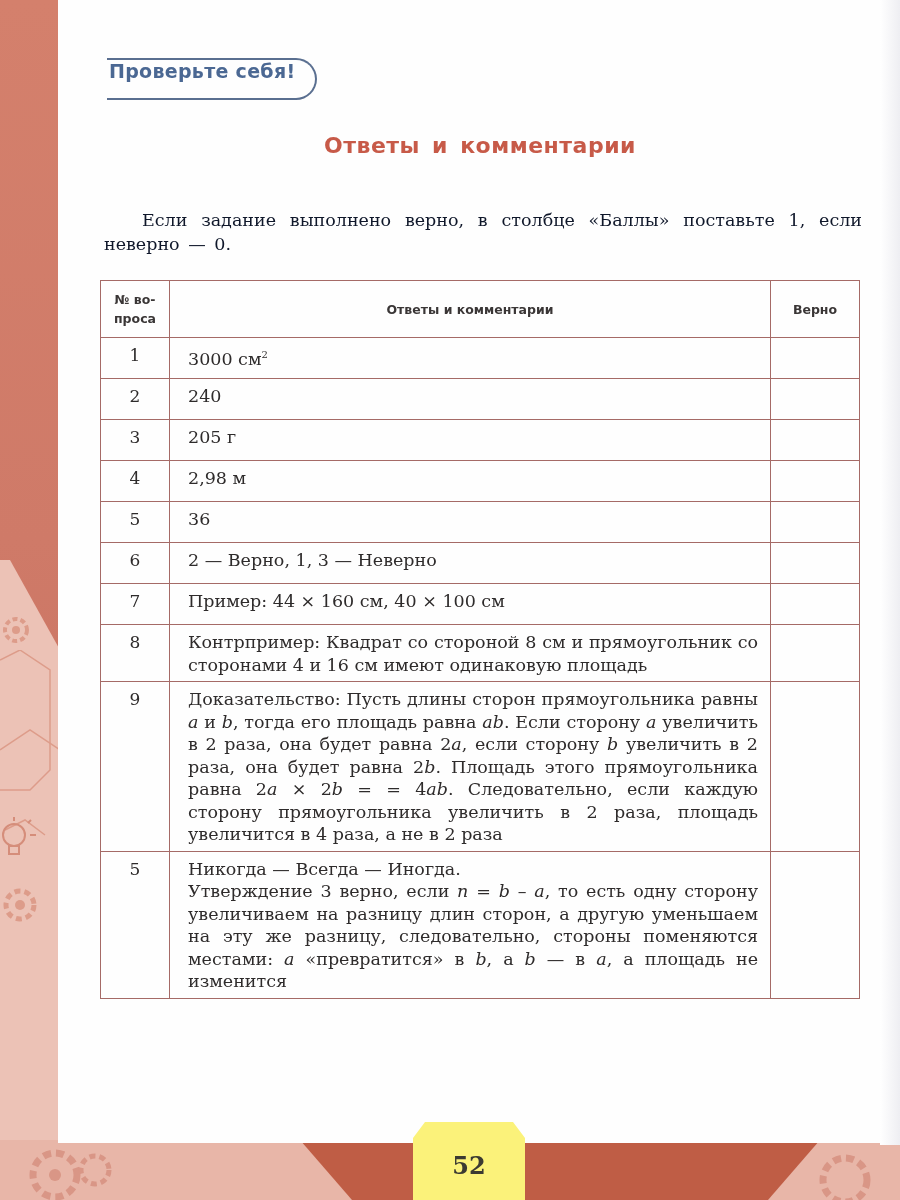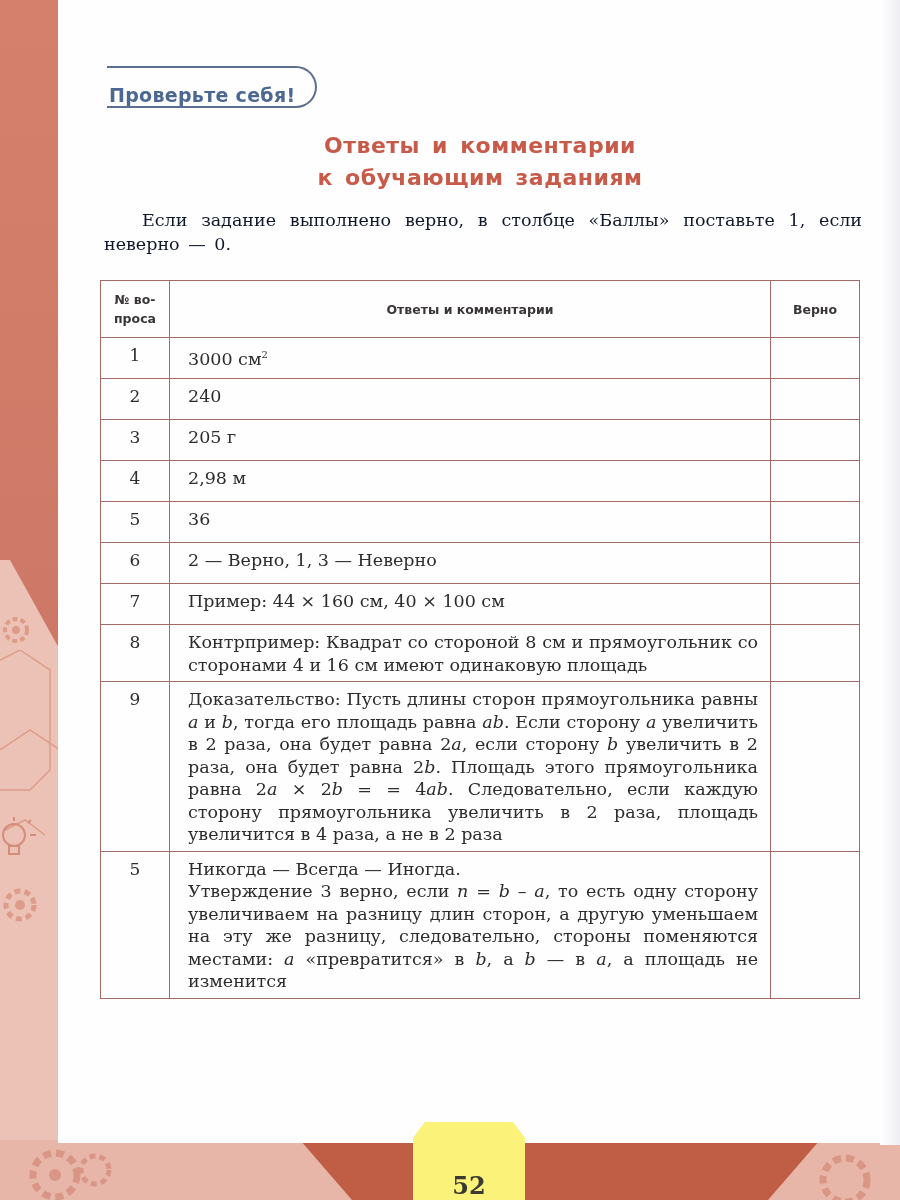--- a/index.html
+++ b/index.html
@@ -31,24 +31,24 @@
       background: linear-gradient(90deg, #ffffff, #eeeef2);
     }
     .deco { position: absolute; }
 
     .page {
       position: absolute; left: 58px; top: 0; width: 842px; height: 1143px;
       background: #fefefe;
     }
 
     .check-badge {
-      position: absolute; left: 107px; top: 66px; width: 210px; height: 42px;
+      position: absolute; left: 107px; top: 58px; width: 210px; height: 42px;
       border-top: 2px solid #5a6f90; border-bottom: 2px solid #5a6f90;
       border-right: 2px solid #5a6f90; border-radius: 0 22px 22px 0;
-      box-sizing: border-box; display: flex; align-items: flex-end;
+      box-sizing: border-box; display: flex; align-items: flex-start;
     }
     .check-badge span {
       font-family: "DejaVu Sans", sans-serif; font-weight: bold;
       font-size: 19px; color: #4b6893; letter-spacing: 0.3px; padding-left: 2px;
     }
 
     .title {
       position: absolute; left: 240px; top: 130px; width: 480px;
       text-align: center; color: #c75a48;
       font-family: "DejaVu Sans", sans-serif; font-weight: bold; font-size: 22px;
@@ -80,21 +80,21 @@
     td.pts { }
     tr.short td { height: 29px; }
     .b { font-weight: normal; }
     .i { font-style: italic; }
     sup { font-size: 10px; }
 
     .page-num-tab {
       position: absolute; left: 413px; top: 1122px; width: 112px; height: 78px;
       background: #fbf27a;
       clip-path: polygon(12px 0, 100px 0, 112px 16px, 112px 78px, 0 78px, 0 16px);
-      display: flex; align-items: flex-end; justify-content: center; padding-top: 8px;
+      display: flex; align-items: center; justify-content: center; padding-top: 8px;
       box-sizing: border-box;
     }
     .page-num-tab span {
       font-family: "DejaVu Serif", serif; font-weight: bold; font-size: 24px; color: #3b3a32;
     }
   </style>
 </head>
 <body>
 
 <div class="bg-left"></div>
@@ -136,21 +136,20 @@
 
 <div class="page"></div>
 <div class="bg-right-fade"></div>
 
 <div class="check-badge">
   <span>Проверьте себя!</span>
 </div>
 
 <div class="title">
   <div>Ответы и комментарии</div>
-  <div>к обучающим заданиям</div>
 </div>
 
 <div class="instruction">Если задание выполнено верно, в столбце «Баллы» поставьте 1, если неверно — 0.</div>
 
 <table class="answers">
   <thead>
     <tr>
       <th class="c-num">
         <div>№ во-</div>
         <div>проса</div>

